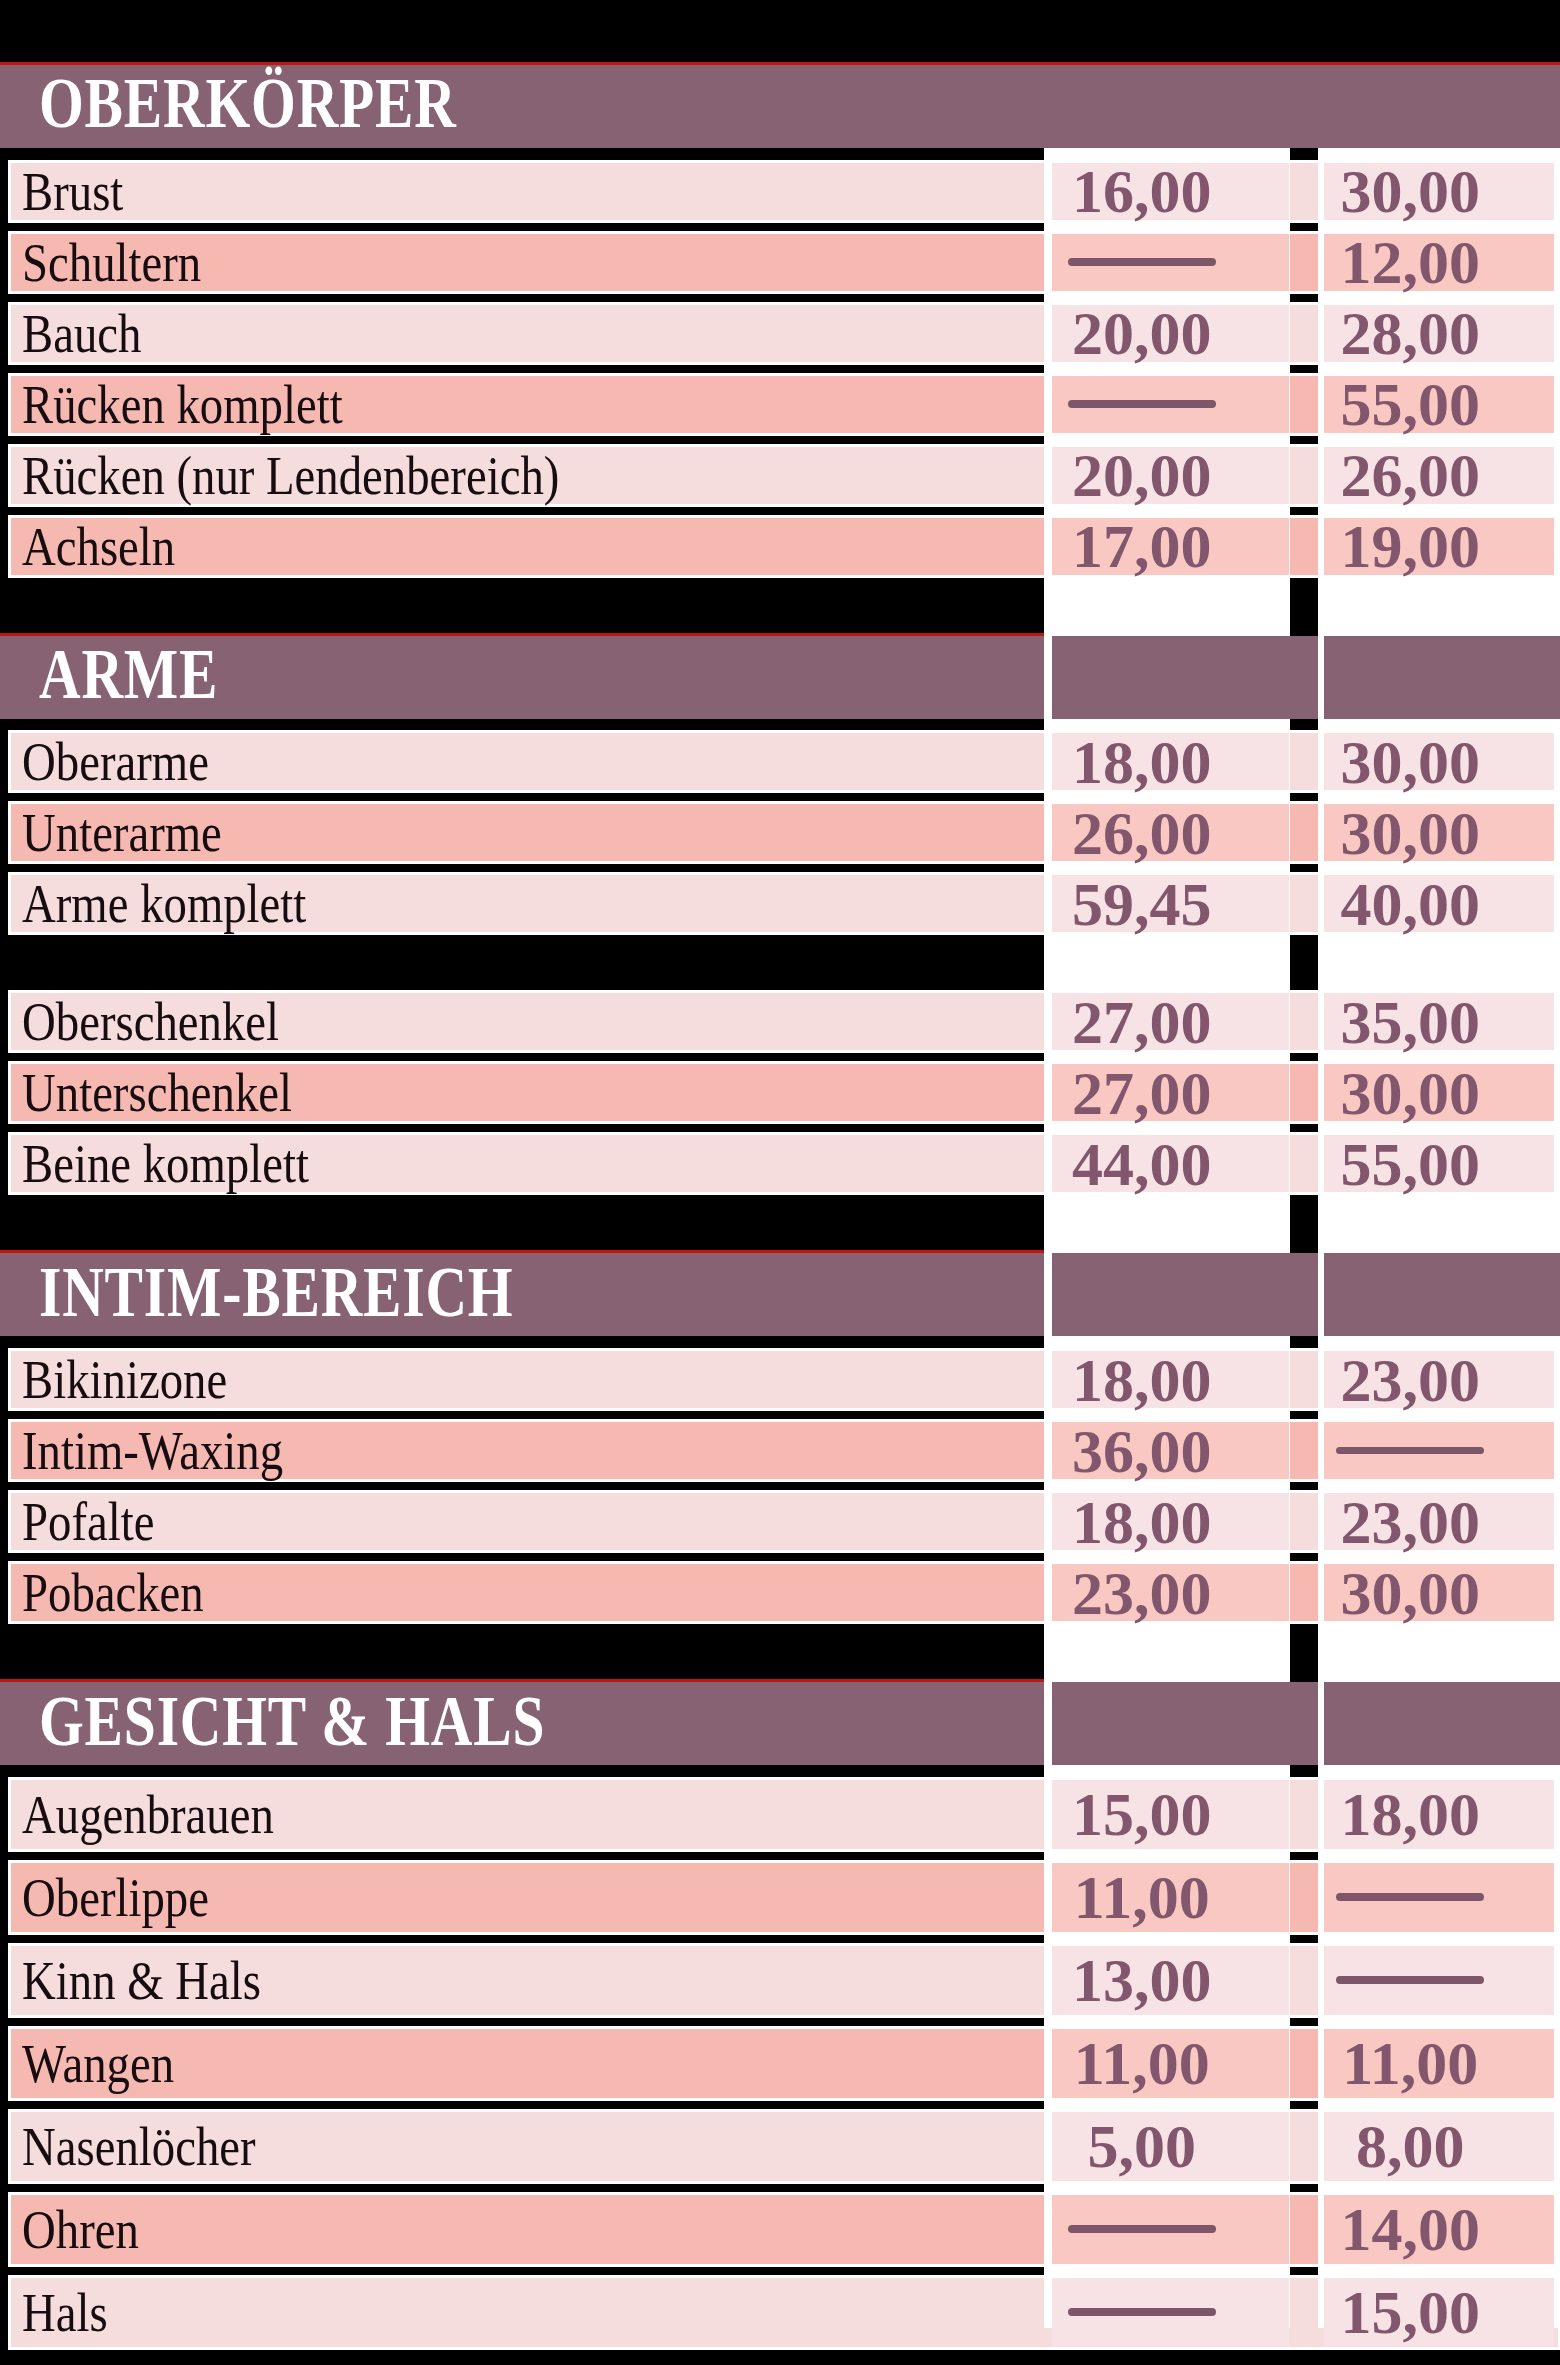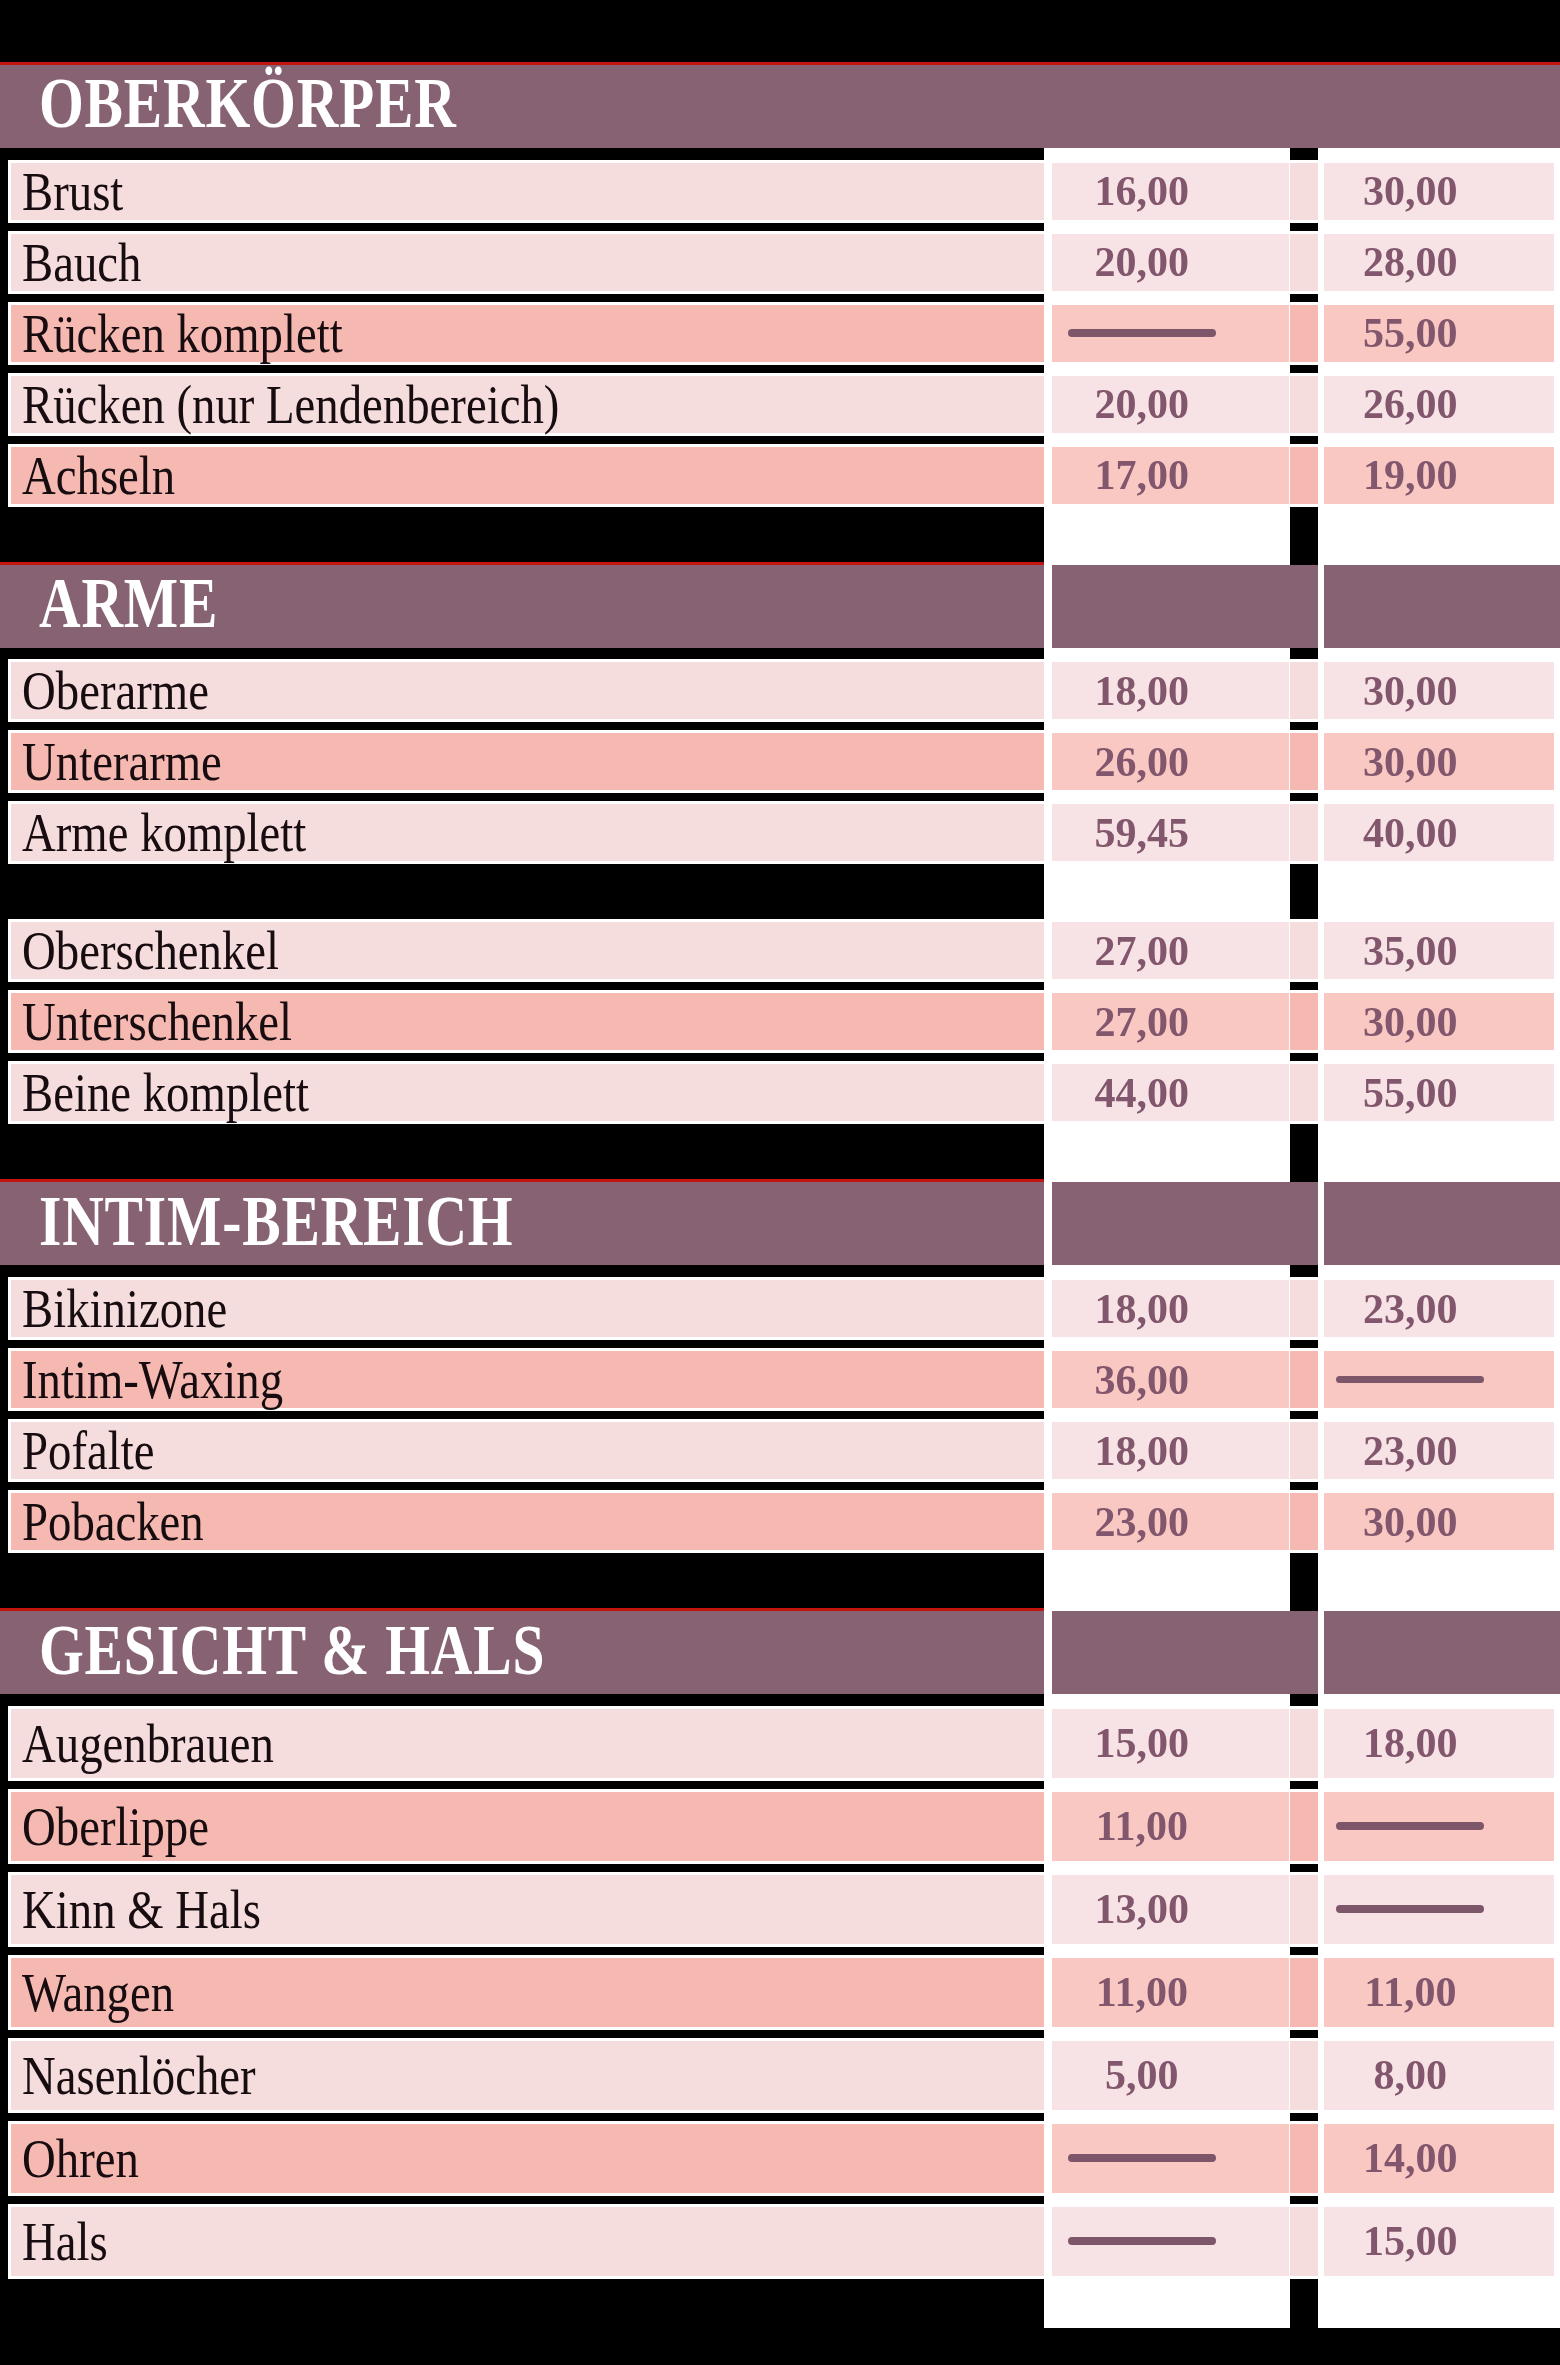--- a/index.html
+++ b/index.html
@@ -96,21 +96,21 @@
     z-index:3;
     display:flex; align-items:center; justify-content:center;
     padding-right:57px;
   }
   .c1 { left:1041px; width:237px; }
   .c2 { left:1313px; width:230px; }
   .row.light .cell { background:var(--cell-light); }
   .row.salmon .cell { background:var(--cell-salmon); }
 
   .price {
-    font-size:42px; font-weight:bold;
+    font-size:62px; font-weight:bold;
     color:var(--price);
     white-space:nowrap;
     line-height:1;
   }
   .dash {
     width:148px; height:7.8px;
     background:var(--dash);
     border-radius:3.9px;
   }
 </style>
@@ -132,20 +132,30 @@
     <div class="rows">
           <div class="row light">
     <span class="label">Brust</span>
     <div class="cell c1">
       <span class="price">16,00</span>
     </div>
     <div class="cell c2">
       <span class="price">30,00</span>
     </div>
   </div>
+          <div class="row salmon">
+    <span class="label">Schultern</span>
+    <div class="cell c1">
+
+    <div class="dash"></div>
+            </div>
+    <div class="cell c2">
+      <span class="price">12,00</span>
+    </div>
+  </div>
           <div class="row light">
     <span class="label">Bauch</span>
     <div class="cell c1">
       <span class="price">20,00</span>
     </div>
     <div class="cell c2">
       <span class="price">28,00</span>
     </div>
   </div>
           <div class="row salmon">

